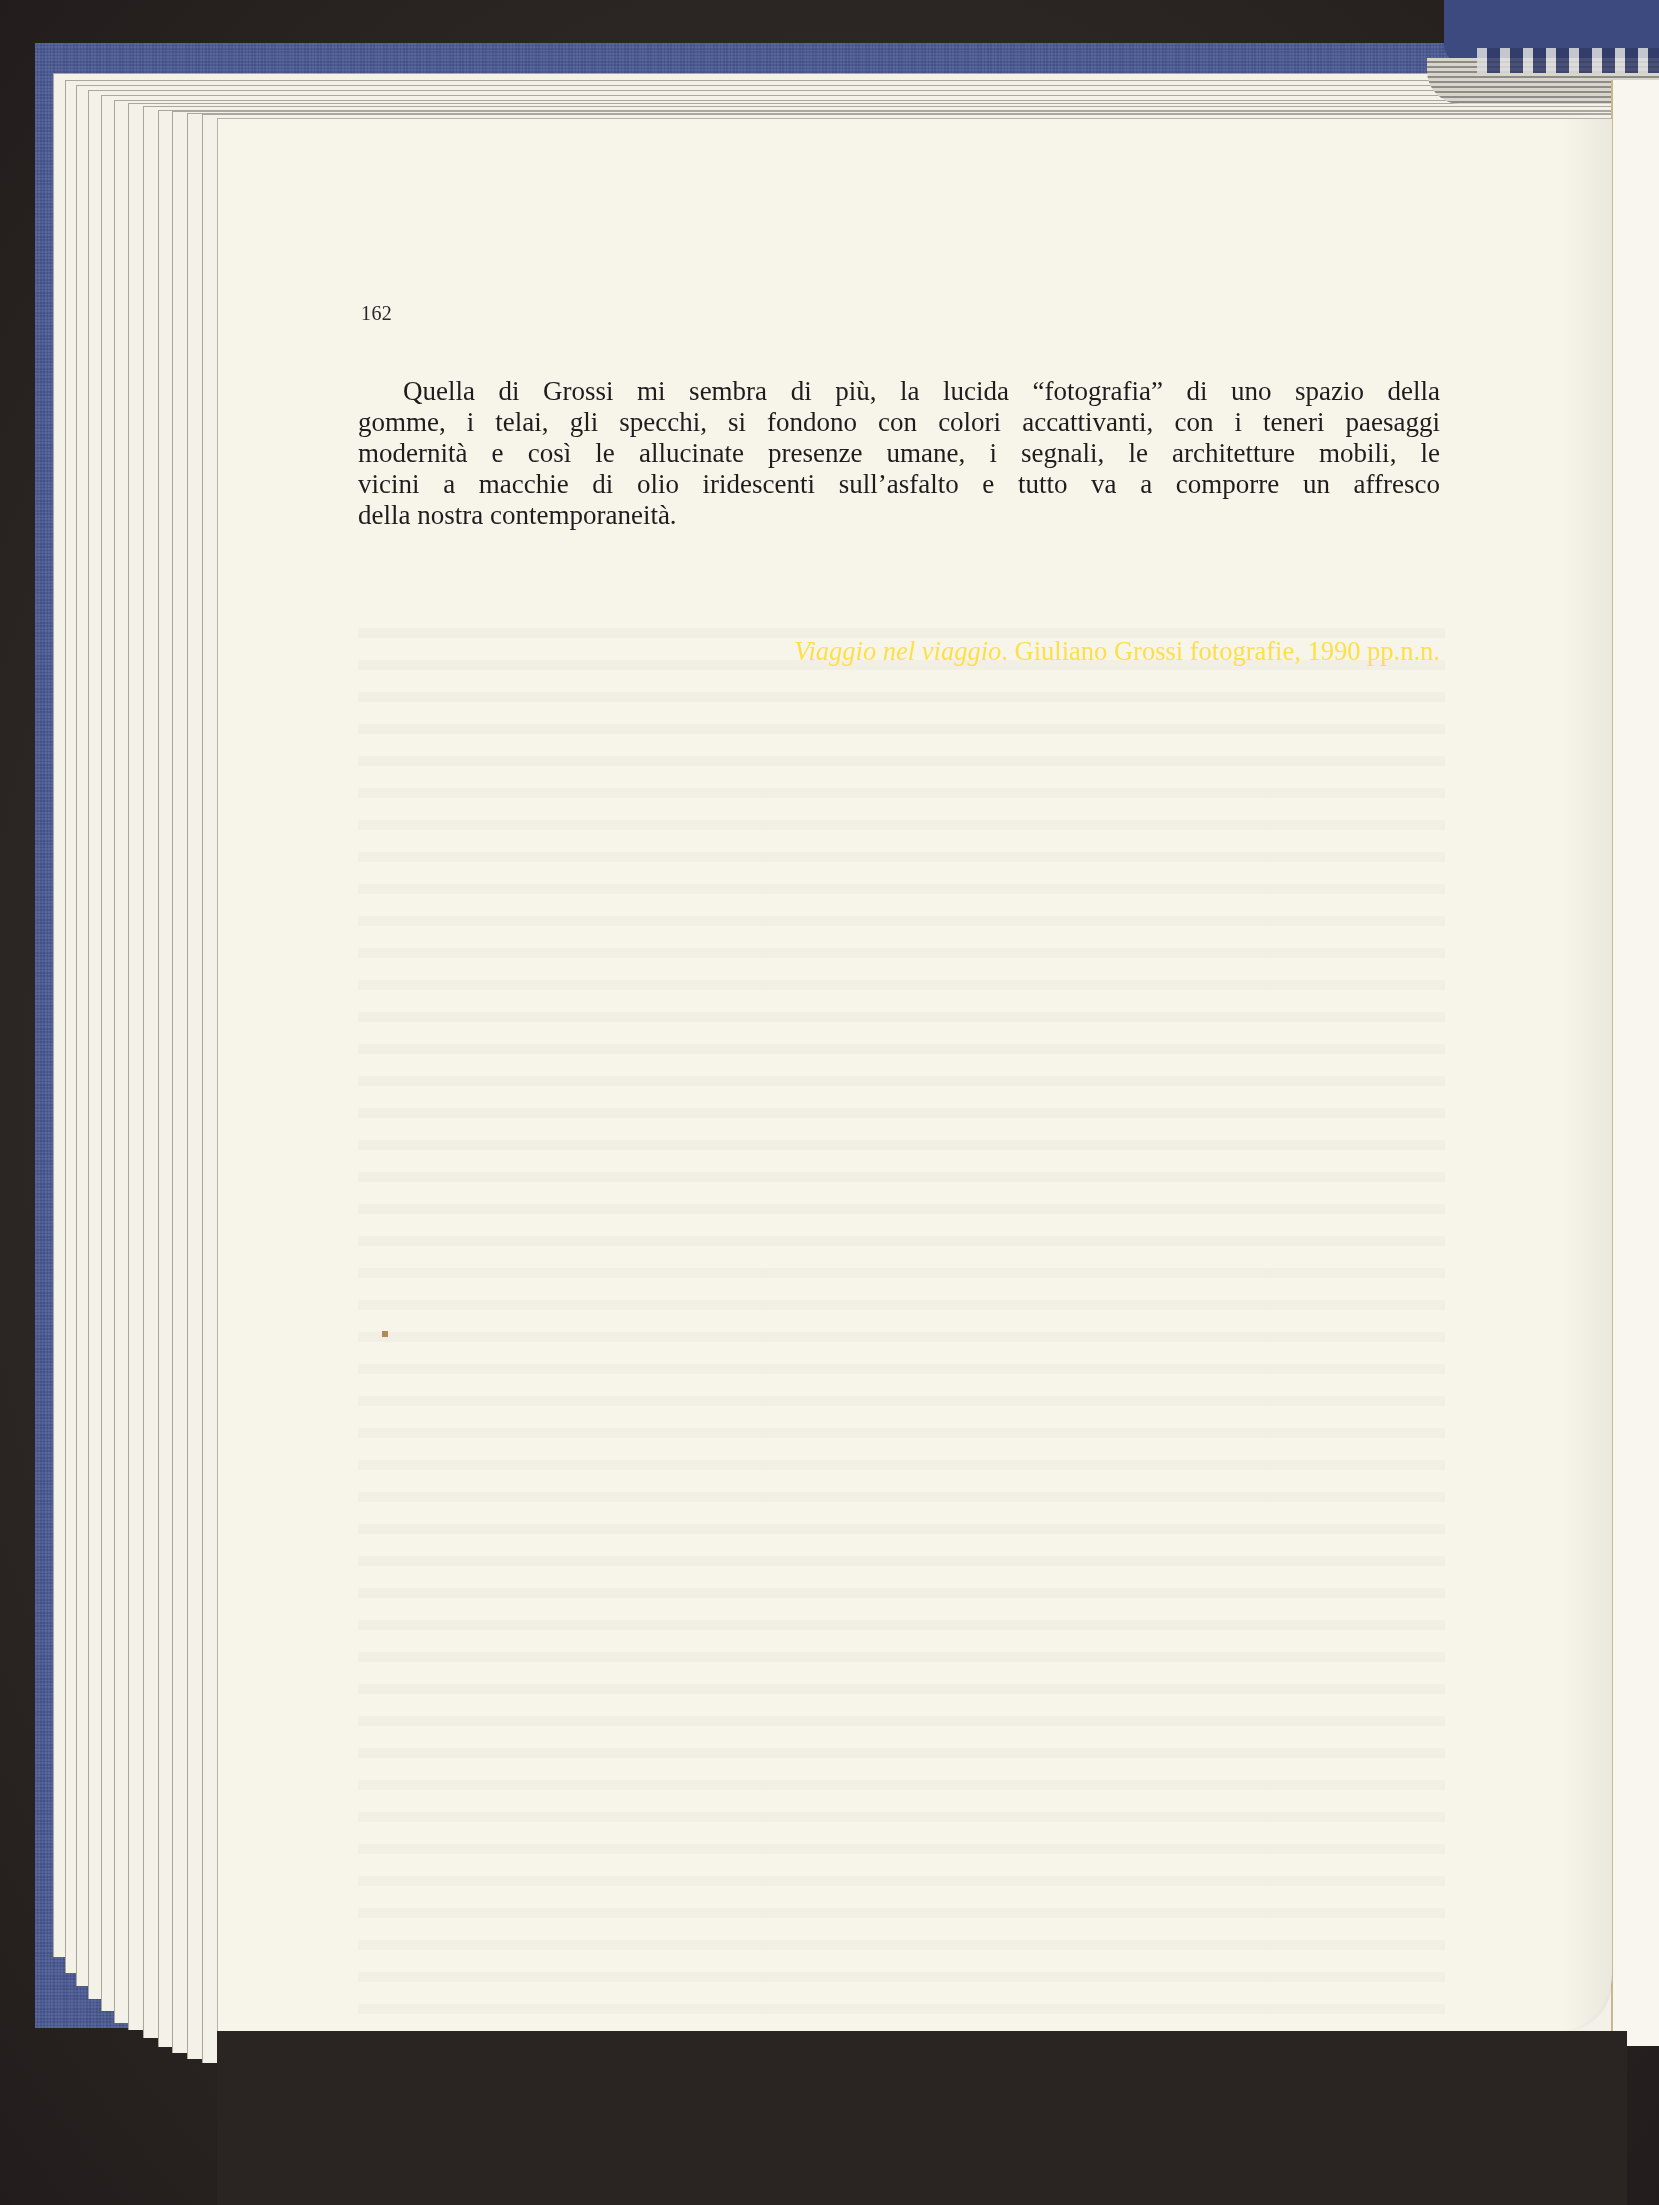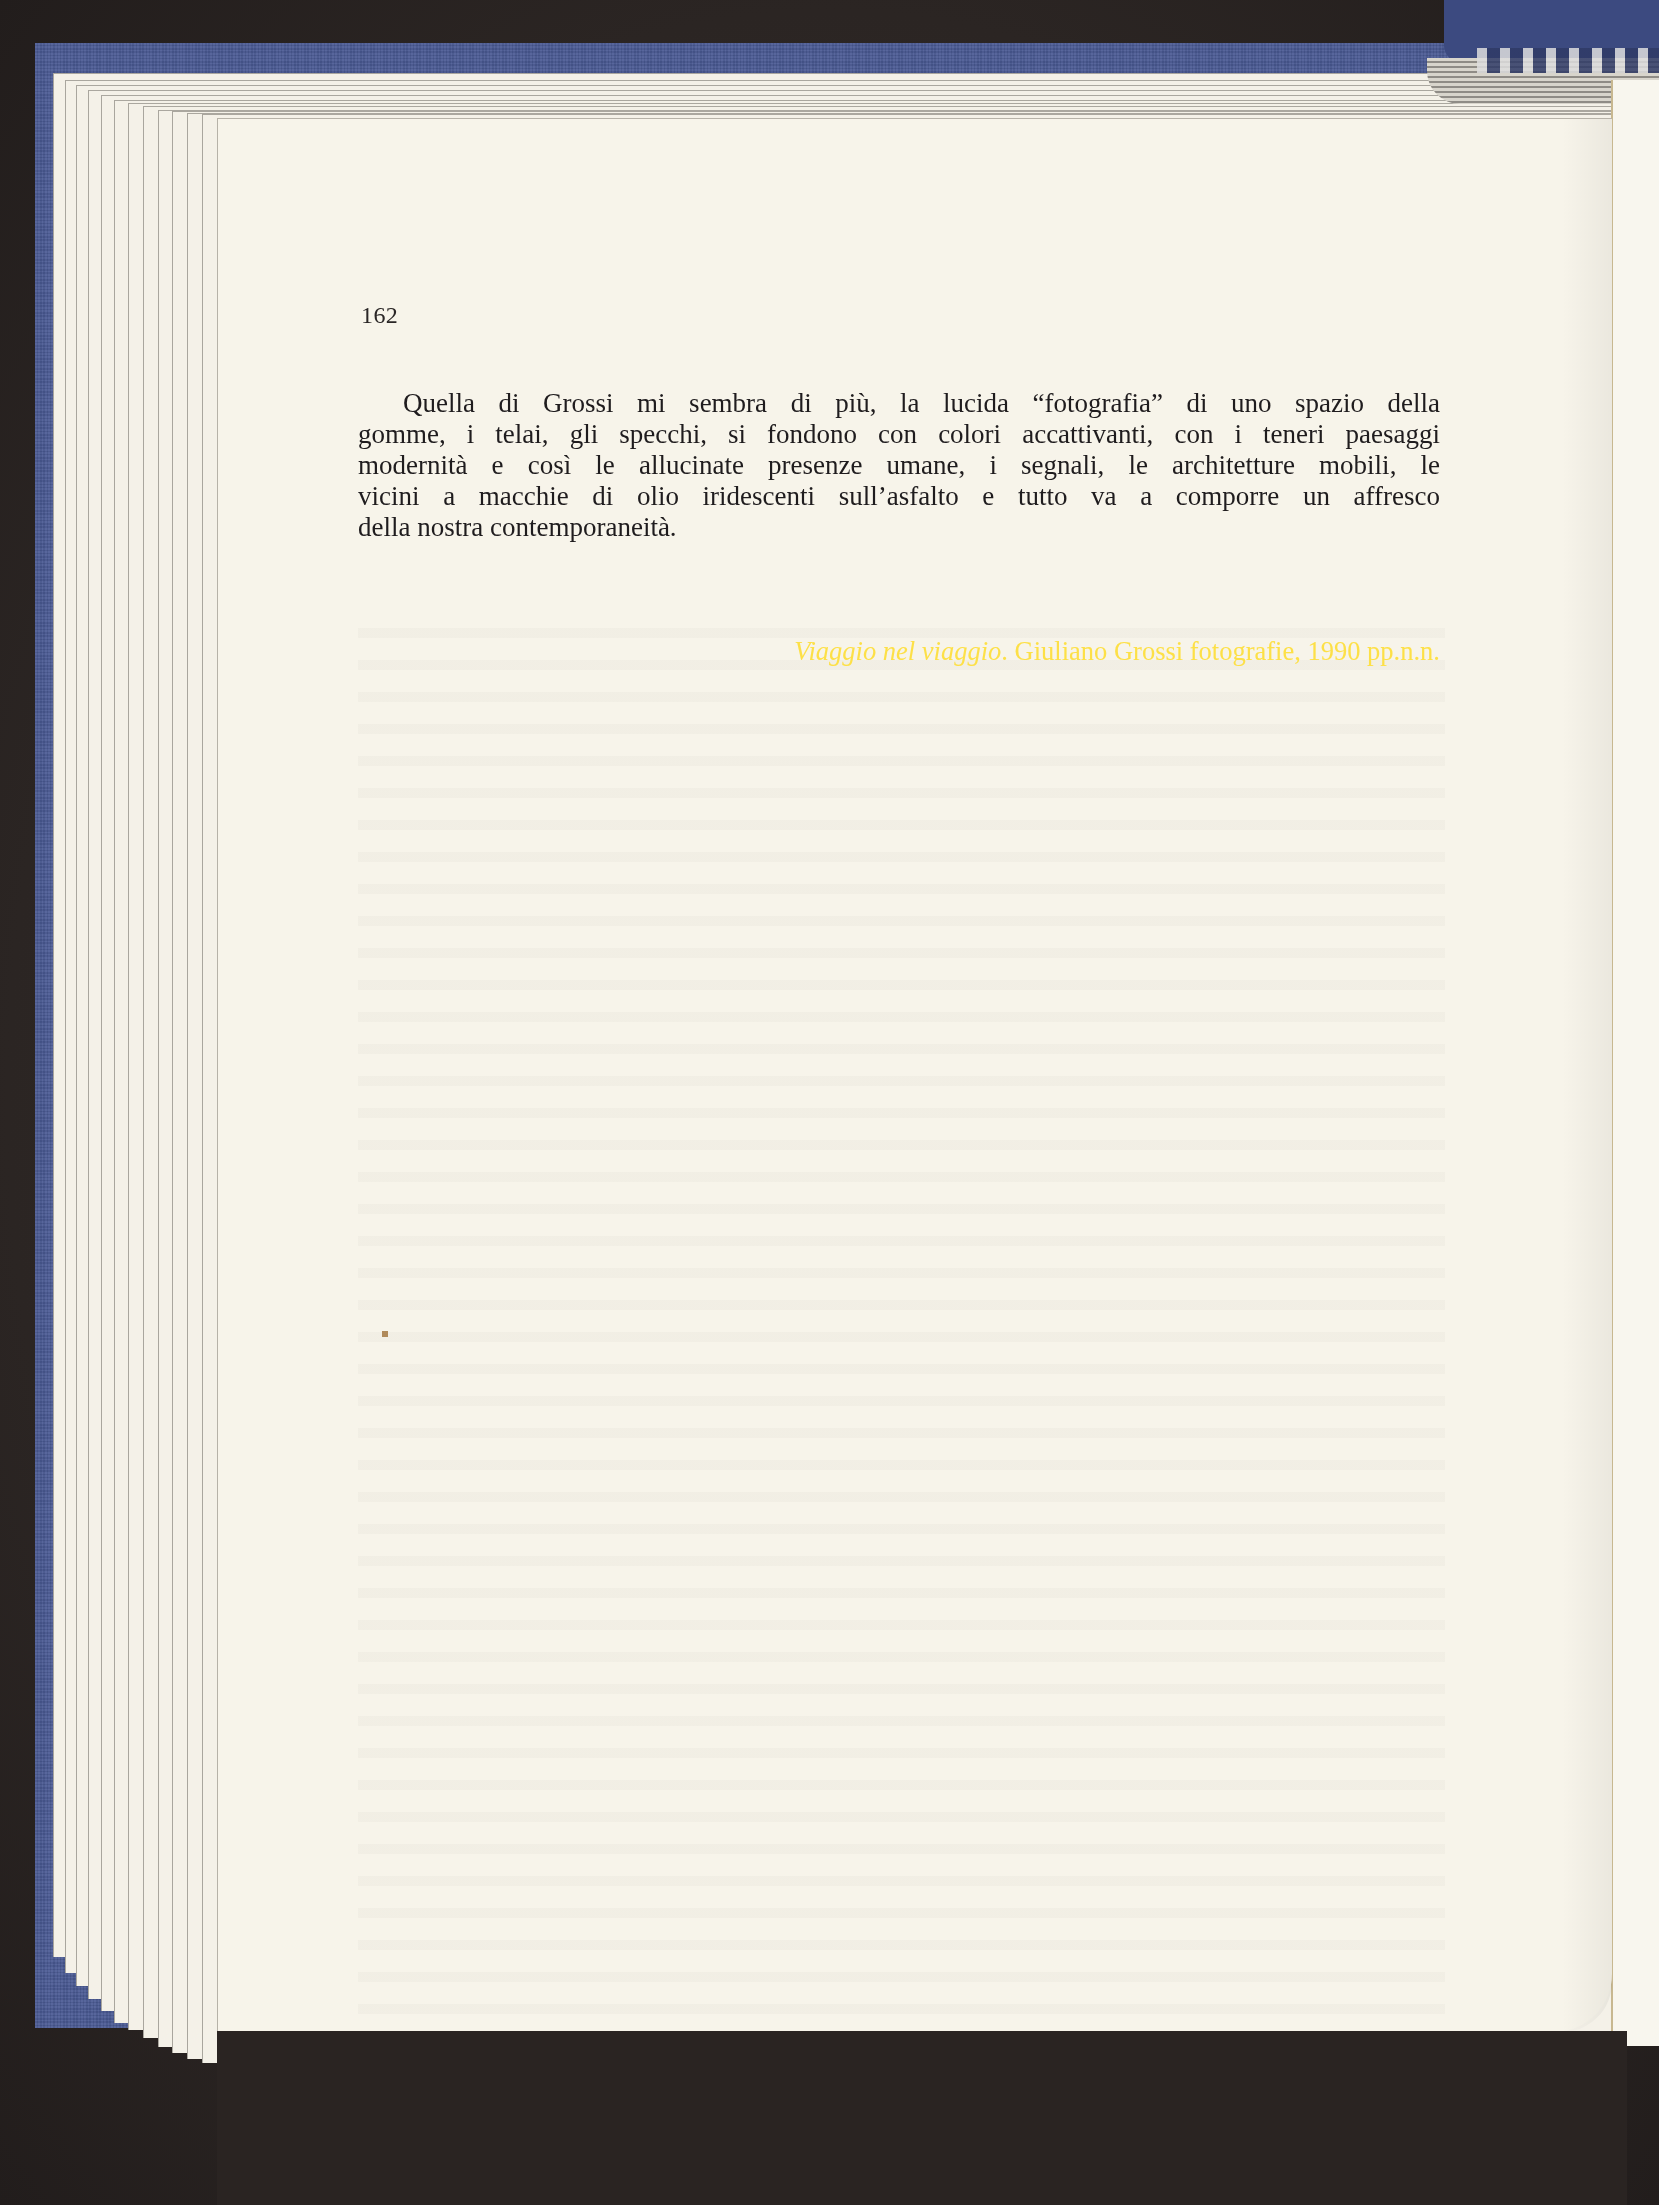--- a/index.html
+++ b/index.html
@@ -45,24 +45,24 @@
     background: linear-gradient(90deg, rgba(0,0,0,0) 0%, rgba(0,0,0,0.05) 100%);
     border-bottom-right-radius: 58px;
   }
   .facing-page {
     position: absolute; left: 1611px; top: 80px; width: 48px; height: 1966px;
     background: #f8f6ee; border-left: 2.5px solid #c8b890;
   }
   .bottom-shadow { position: absolute; left: 217px; top: 2031px; width: 1410px; height: 174px; background: #2a2422; }
   .page-number {
     position: absolute; left: 361px; top: 302px;
-    font-size: 24px; color: #2a2626; letter-spacing: 0.4px;
+    font-size: 20px; color: #2a2626; letter-spacing: 0.4px;
   }
   .body-text {
-    position: absolute; left: 358px; top: 388px; width: 1082px;
+    position: absolute; left: 358px; top: 376px; width: 1082px;
     font-size: 27px; line-height: 31px; color: #1f1c1e;
     text-align: justify;
   }
   .body-text .line { display: block; text-align: justify; text-align-last: justify; white-space: nowrap; }
   .body-text .line.first { text-indent: 45px; }
   .body-text .line.last { text-align-last: left; }
   .citation {
     position: absolute; left: 710px; top: 636px; width: 730px;
     font-size: 26.5px; color: #fde047; text-align: right; white-space: nowrap;
   }

